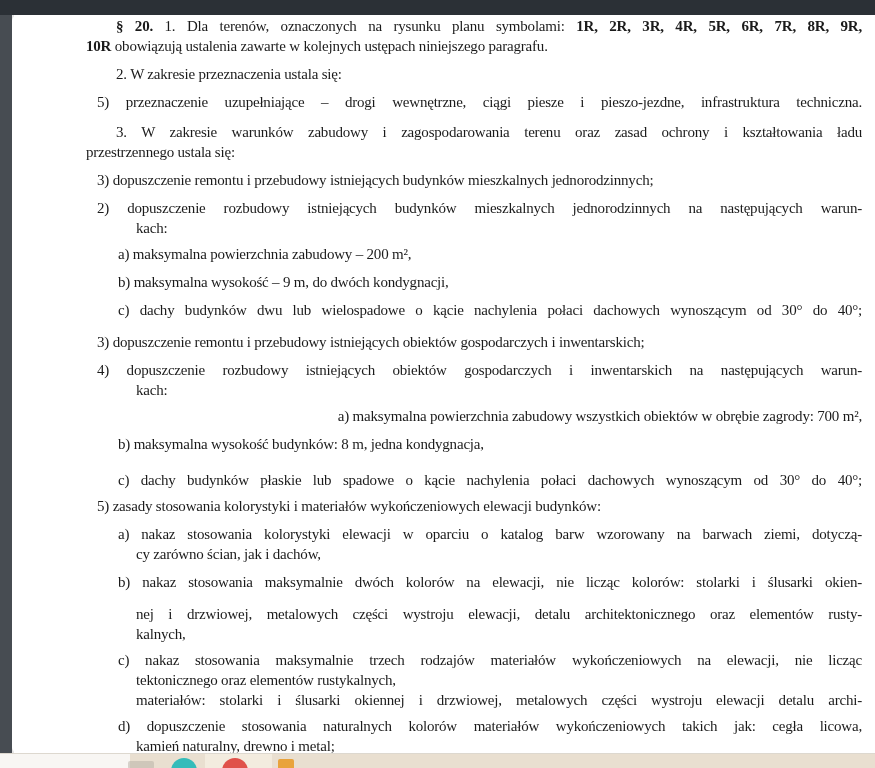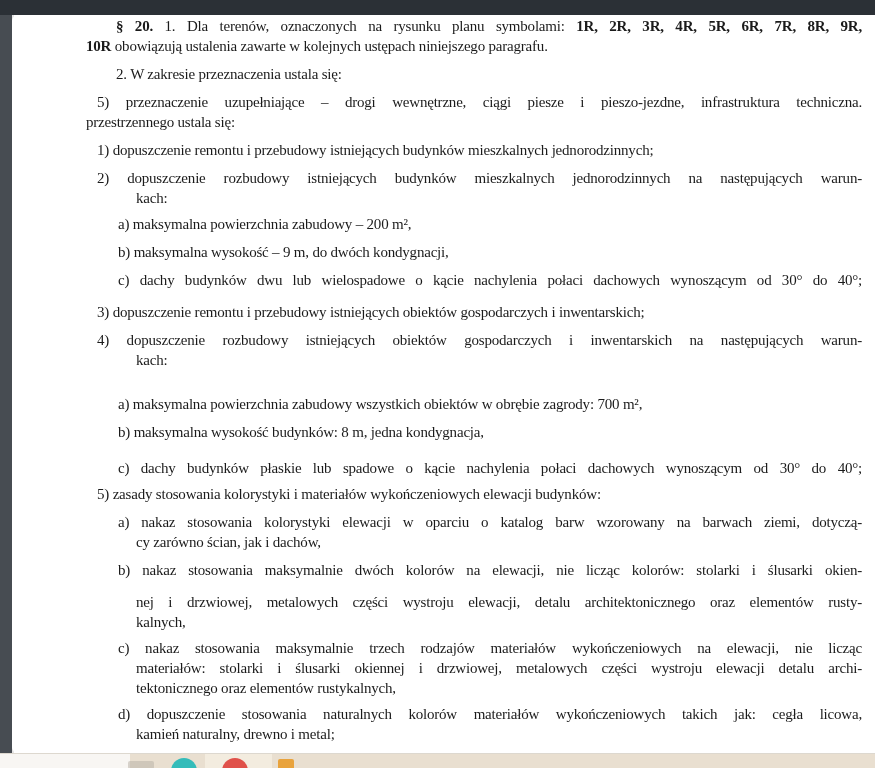--- a/index.html
+++ b/index.html
@@ -36,42 +36,43 @@
   <div class="left-strip"></div>
   <div class="doc-edge"></div>
   <div class="notch"></div>
 
   <div class="document">
     <div>
         <div class="line pf j" style="margin-top: 0px;"><span class="b">§ 20.</span><span> 1. Dla terenów, oznaczonych na rysunku planu symbolami: </span><span class="b">1R, 2R, 3R, 4R, 5R, 6R, 7R, 8R, 9R,</span></div>
         <div class="line pc" style="margin-top: 0px;"><span class="b">10R</span><span> obowiązują ustalenia zawarte w kolejnych ustępach niniejszego paragrafu.</span></div>
         <div class="line pf" style="margin-top: 8px;"><span>2. W zakresie przeznaczenia ustala się:</span></div>
         <div class="line n j" style="margin-top: 8px;"><span>5) przeznaczenie uzupełniające – drogi wewnętrzne, ciągi piesze i pieszo-jezdne, infrastruktura techniczna.</span></div>
+        <div class="line pf j" style="margin-top: 10px;"><span>3. W zakresie warunków zabudowy i zagospodarowania terenu oraz zasad ochrony i kształtowania ładu</span></div>
         <div class="line pc" style="margin-top: 0px;"><span>przestrzennego ustala się:</span></div>
-        <div class="line n" style="margin-top: 8px;"><span>1) dopuszczenie remontu i przebudowy istniejących budynków mieszkalnych jednorodzinnych;</span></div>
+        <div class="line n" style="margin-top: 8px;"><span>3) dopuszczenie remontu i przebudowy istniejących budynków mieszkalnych jednorodzinnych;</span></div>
         <div class="line n j" style="margin-top: 8px;"><span>2) dopuszczenie rozbudowy istniejących budynków mieszkalnych jednorodzinnych na następujących warun-</span></div>
         <div class="line lc" style="margin-top: 0px;"><span>kach:</span></div>
         <div class="line l" style="margin-top: 6px;"><span>a) maksymalna powierzchnia zabudowy – 200 m²,</span></div>
         <div class="line l" style="margin-top: 8px;"><span>b) maksymalna wysokość – 9 m, do dwóch kondygnacji,</span></div>
         <div class="line l j" style="margin-top: 8px;"><span>c) dachy budynków dwu lub wielospadowe o kącie nachylenia połaci dachowych wynoszącym od 30° do 40°;</span></div>
         <div class="line n" style="margin-top: 12px;"><span>3) dopuszczenie remontu i przebudowy istniejących obiektów gospodarczych i inwentarskich;</span></div>
         <div class="line n j" style="margin-top: 8px;"><span>4) dopuszczenie rozbudowy istniejących obiektów gospodarczych i inwentarskich na następujących warun-</span></div>
         <div class="line lc" style="margin-top: 0px;"><span>kach:</span></div>
-        <div class="line l" style="margin-top: 24px;"><span>a) maksymalna powierzchnia zabudowy wszystkich obiektów w obrębie zagrody: 700 m²,</span></div>
+        <div class="line l" style="margin-top: 6px; text-align: right;"><span>a) maksymalna powierzchnia zabudowy wszystkich obiektów w obrębie zagrody: 700 m²,</span></div>
         <div class="line l" style="margin-top: 8px;"><span>b) maksymalna wysokość budynków: 8 m, jedna kondygnacja,</span></div>
         <div class="line l j" style="margin-top: 16px;"><span>c) dachy budynków płaskie lub spadowe o kącie nachylenia połaci dachowych wynoszącym od 30° do 40°;</span></div>
         <div class="line n" style="margin-top: 6px;"><span>5) zasady stosowania kolorystyki i materiałów wykończeniowych elewacji budynków:</span></div>
         <div class="line l j" style="margin-top: 8px;"><span>a) nakaz stosowania kolorystyki elewacji w oparciu o katalog barw wzorowany na barwach ziemi, dotyczą-</span></div>
         <div class="line lc" style="margin-top: 0px;"><span>cy zarówno ścian, jak i dachów,</span></div>
         <div class="line l j" style="margin-top: 8px;"><span>b) nakaz stosowania maksymalnie dwóch kolorów na elewacji, nie licząc kolorów: stolarki i ślusarki okien-</span></div>
         <div class="line lc j" style="margin-top: 12px;"><span>nej i drzwiowej, metalowych części wystroju elewacji, detalu architektonicznego oraz elementów rusty-</span></div>
         <div class="line lc" style="margin-top: 0px;"><span>kalnych,</span></div>
         <div class="line l j" style="margin-top: 6px;"><span>c) nakaz stosowania maksymalnie trzech rodzajów materiałów wykończeniowych na elewacji, nie licząc</span></div>
+        <div class="line lc" style="margin-top: 0px;"><span>tektonicznego oraz elementów rustykalnych,</span></div>
         <div class="line lc j" style="margin-top: 0px;"><span>materiałów: stolarki i ślusarki okiennej i drzwiowej, metalowych części wystroju elewacji detalu archi-</span></div>
-        <div class="line lc" style="margin-top: 0px;"><span>tektonicznego oraz elementów rustykalnych,</span></div>
         <div class="line l j" style="margin-top: 6px;"><span>d) dopuszczenie stosowania naturalnych kolorów materiałów wykończeniowych takich jak: cegła licowa,</span></div>
         <div class="line lc" style="margin-top: 0px;"><span>kamień naturalny, drewno i metal;</span></div>
       </div>
   </div>
 
   <div class="taskbar">
     <div class="tb-white"></div>
     <div>
         <div class="tb-smudge" style="left: 128px; width: 26px; background: rgb(185, 179, 168);"></div>
         <div class="tb-circle" style="left: 171px; width: 26px; background: rgb(52, 188, 186);"></div>

